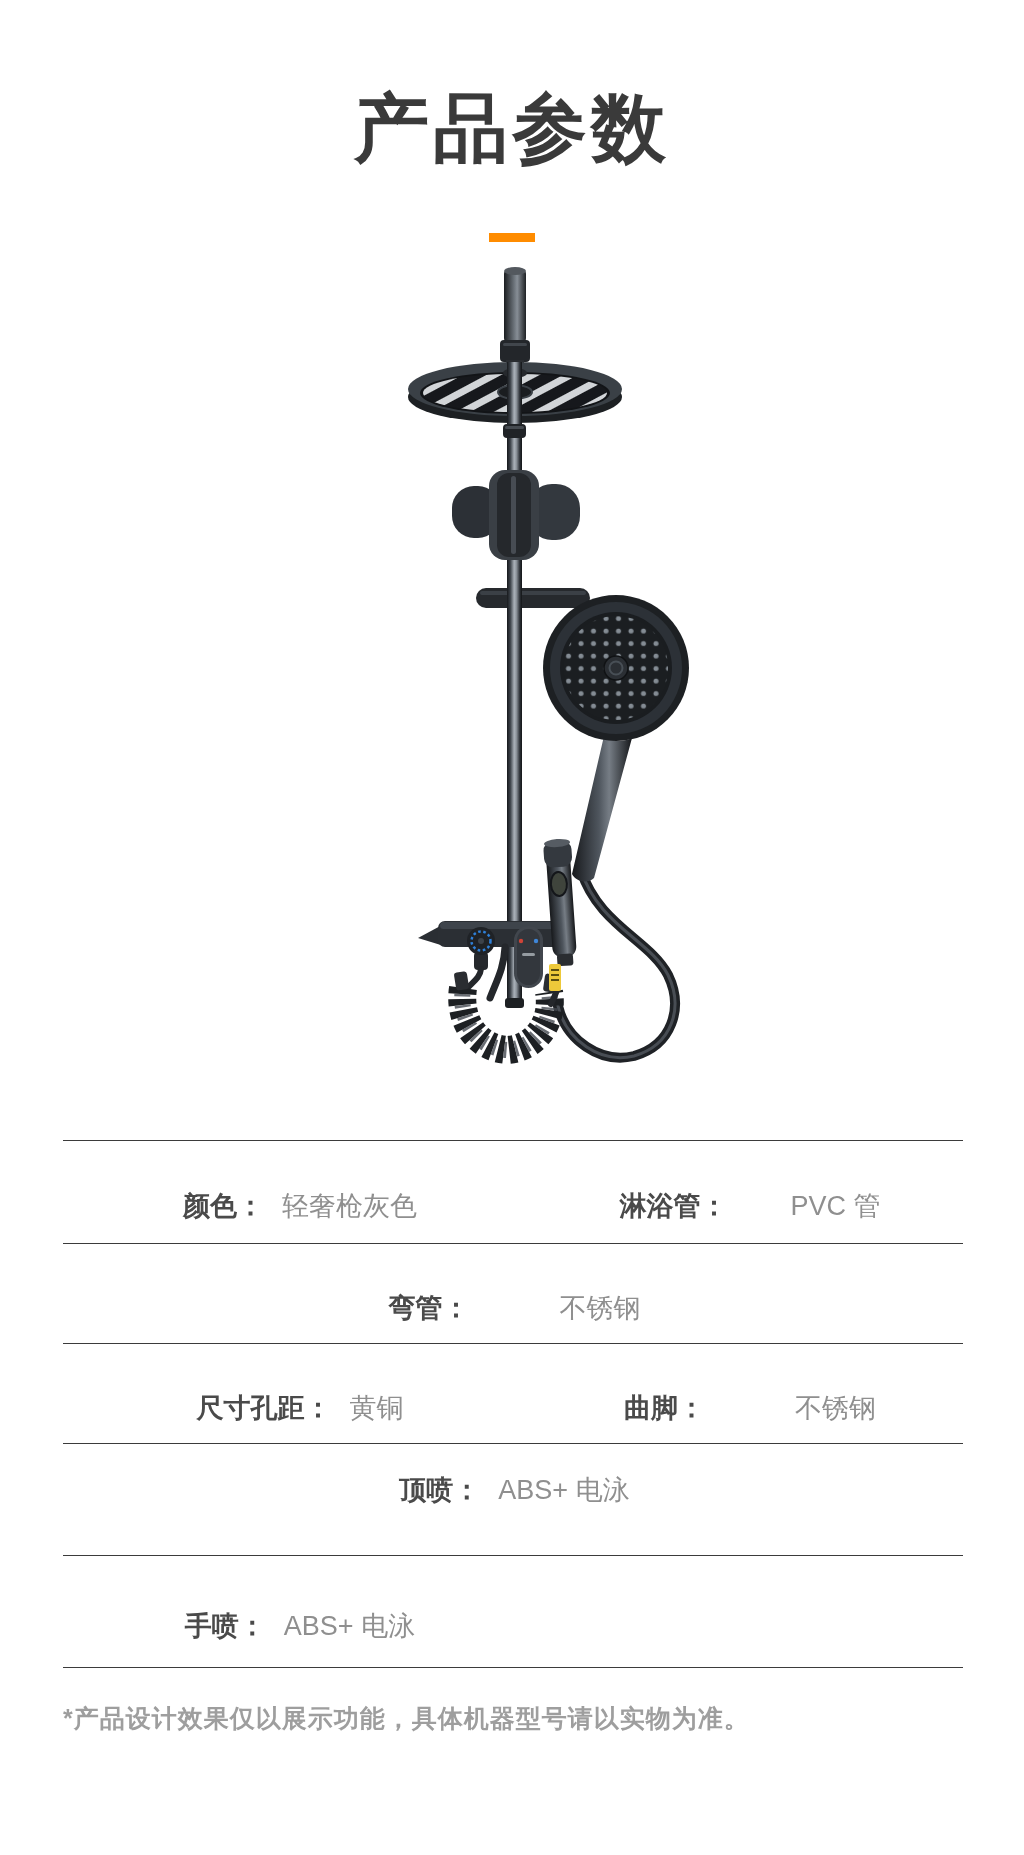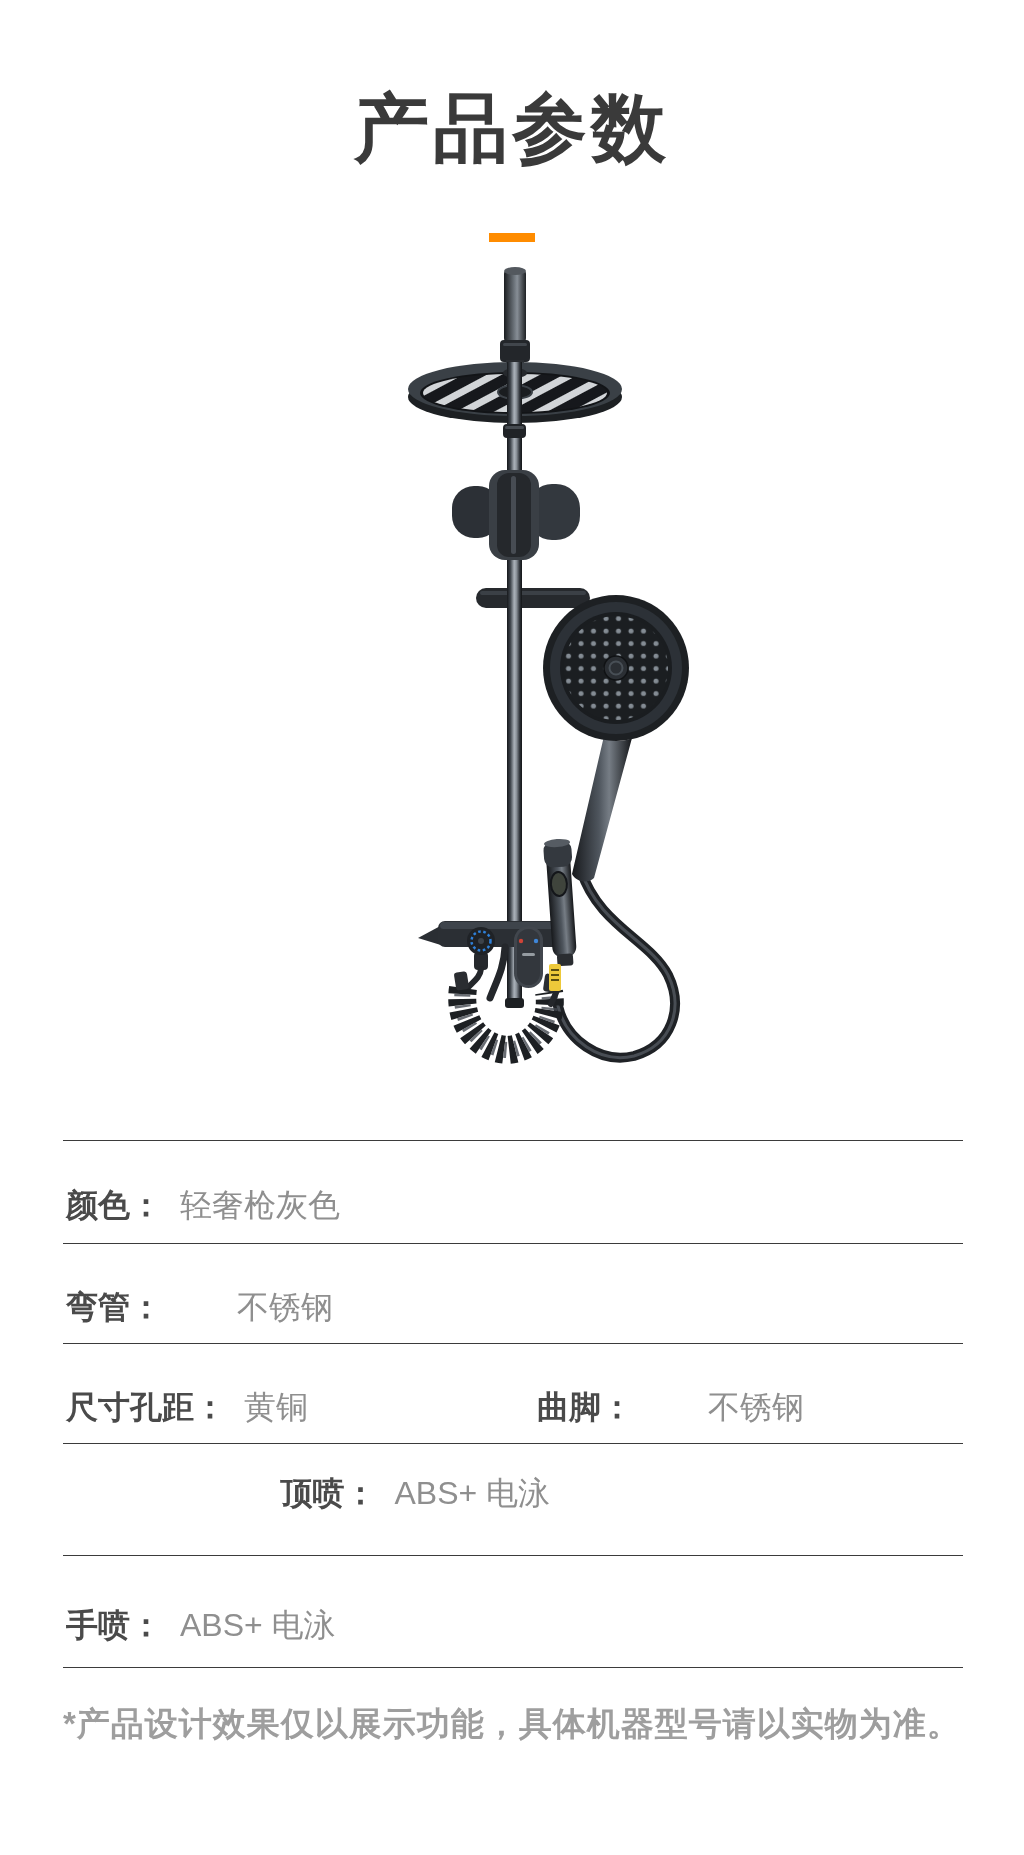--- a/index.html
+++ b/index.html
@@ -46,22 +46,23 @@
     align-items: center;
     border-top: 1px solid #3b3b3b;
     height: 100px;
   }
   .spec-row:nth-child(1) { height: 103px; }
   .spec-row:nth-child(4) { height: 112px; flex-direction: column; }
   .spec-row:nth-child(5) { height: 112px; }
   .spec-cell {
     display: flex;
     align-items: baseline;
-    font-size: 32px;
+    font-size: 27px;
     padding-left: 3px;
+    justify-content: center;
   }
   .spec-cell.left { width: 471px; flex: 0 0 471px; }
   .spec-cell.right { flex: 1; }
   .spec-label {
     font-weight: 700;
     color: #4a4a4a;
     margin-right: 18px;
     white-space: nowrap;
   }
   .spec-cell.right .spec-label {
@@ -71,21 +72,21 @@
   .spec-value {
     font-weight: 400;
     color: #8f8f8f;
     white-space: nowrap;
     margin-top: 28px;
   }
   .footnote {
     position: absolute;
     top: 1702px; left: 63px;
     width: 900px;
-    font-size: 33px;
+    font-size: 25px;
     font-weight: 700;
     color: #9e9e9e;
     letter-spacing: 1px;
   }
 </style>
 </head>
 <body>
 
 <div class="page">
 
@@ -224,20 +225,24 @@
       <circle cx="616" cy="668" r="6.5" fill="none" stroke="#484f56" stroke-width="2"></circle>
     </g>
   </svg>
 
   <div class="spec-table">
     <div class="spec-row">
       <div class="spec-cell left">
         <span class="spec-label">颜色：</span>
         <span class="spec-value">轻奢枪灰色</span>
       </div>
+      <div class="spec-cell right">
+        <span class="spec-label">淋浴管：</span>
+        <span class="spec-value">PVC 管</span>
+      </div>
     </div>
     <div class="spec-row">
       <div class="spec-cell right">
         <span class="spec-label">弯管：</span>
         <span class="spec-value">不锈钢</span>
       </div>
     </div>
     <div class="spec-row">
       <div class="spec-cell left">
         <span class="spec-label">尺寸孔距：</span>

